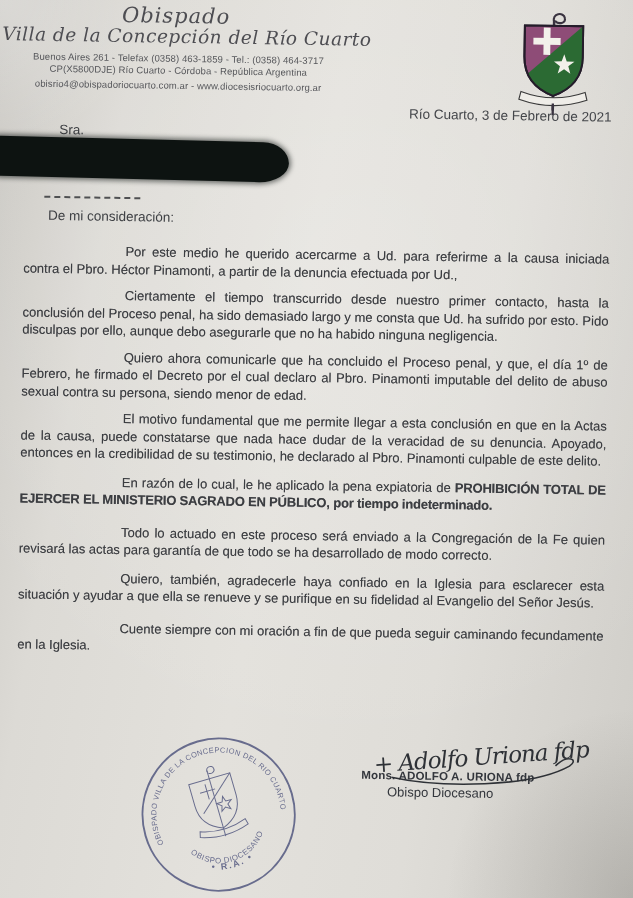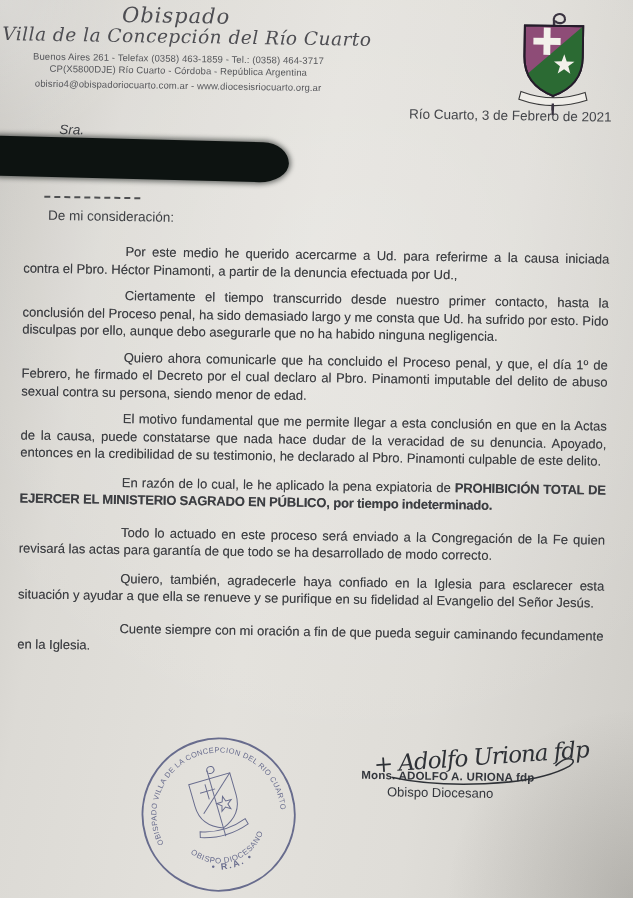--- a/index.html
+++ b/index.html
@@ -33,21 +33,21 @@
     font-size:18.5px;color:#4d4d52;letter-spacing:.5px;
   }
   .lh-addr{
     left:6px;top:51px;width:344px;text-align:center;
     font-size:9.5px;line-height:12px;color:#55565a;letter-spacing:.1px;
   }
   .lh-addr .lh-web{margin-top:3px;}
   .crest{left:518px;top:2px;}
   
   .dateline{left:320px;top:101px;width:292px;text-align:right;font-size:13.5px;color:#44464a;}
-  .sra{left:60px;top:122px;font-size:13.5px;font-style:italic;color:#3e4044;}
+  .sra{left:60px;top:122px;font-size:13.5px;color:#3e4044;}
   .redaction{
     left:-8px;top:138px;width:298px;height:40px;
     background:#0d1311;
     border-radius:10px 30px 34px 12px / 14px 60% 55% 16px;
     transform:rotate(0.5deg);
     box-shadow:0 0 5px 2px rgba(10,15,12,0.55);
     z-index:3;
   }
   .presente{left:46px;top:163px;font-size:13.5px;font-style:italic;color:#3e4044;z-index:1;}
   .dashes{left:46px;top:196px;width:96px;border-top:2px dashed #4f5052;height:0;}

